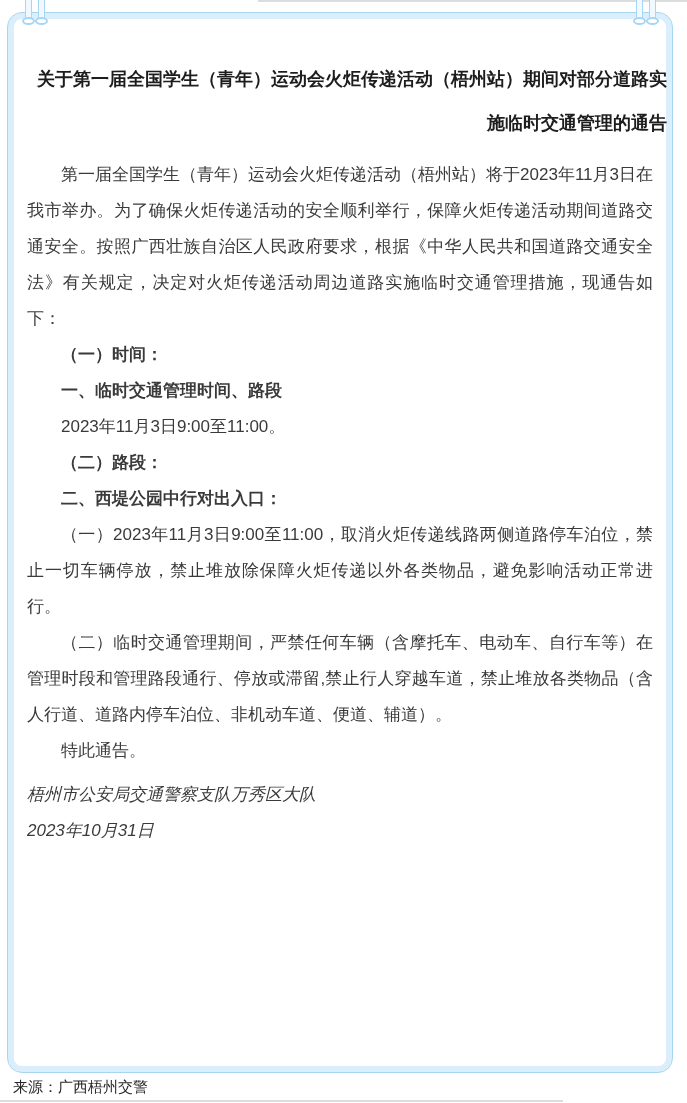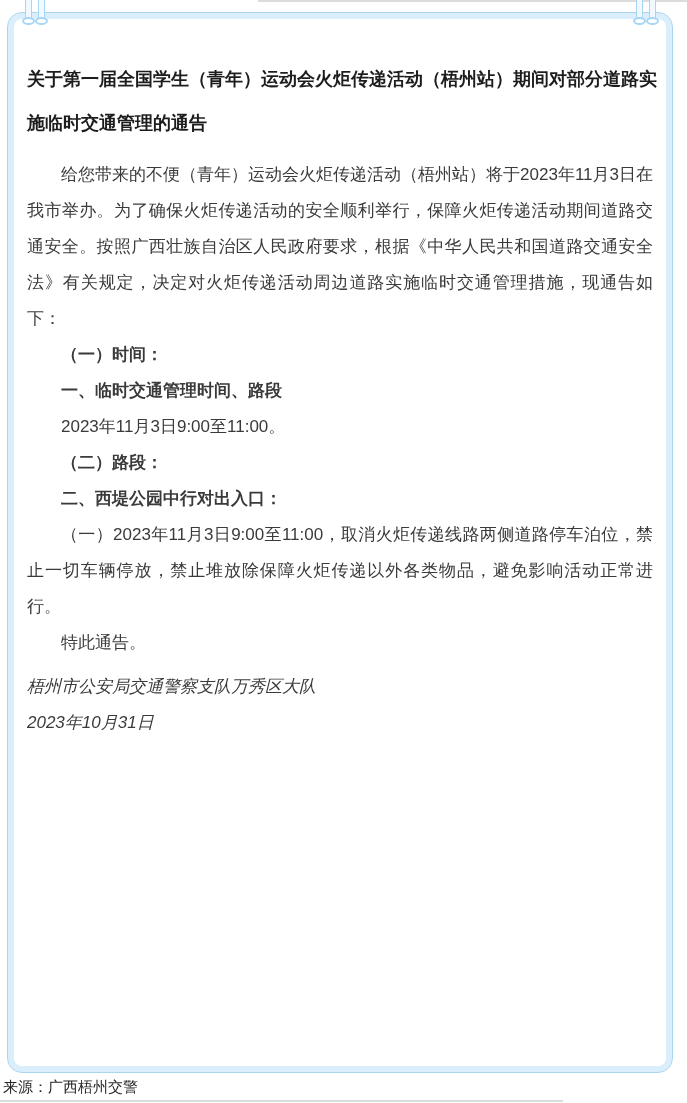--- a/index.html
+++ b/index.html
@@ -42,55 +42,56 @@
     background: #ffffff; box-sizing: border-box;
   }
   .pin-l1 { left: 21px; } .pin-l2 { left: 34px; }
   .pin-r1 { left: 632px; } .pin-r2 { left: 645px; }
 
   
   .title {
     margin: 38px auto 12px; width: 640px;
     font-size: 18px; line-height: 44px;
     font-weight: bold; color: #1d1d1d;
-    text-align: left;
+    text-align: right;
   }
   .content p {
     margin: 0;
     font-size: 17px; line-height: 36px;
     color: #3a3a3a;
     text-align: justify;
   }
   .indent { text-indent: 2em; }
   .bold { font-weight: bold; color: #1f1f1f; }
   .red { color: #f35e4f; }
   .sign { text-align: right; font-style: italic; }
   .sign-name { margin-top: 8px !important; padding-right: 16px; }
   .sign-date { padding-right: 27px; }
 
   .source {
-    position: absolute; left: 3px; top: 1077px;
+    position: absolute; left: 13px; top: 1077px;
     font-size: 15px; line-height: 20px; color: #262626;
   }
 </style>
 </head>
 <body>
 
 <div class="top-rule"></div>
 
 <div class="card">
   <div class="content">
     <h1 class="title">关于第一届全国学生（青年）运动会火炬传递活动（梧州站）期间对部分道路实施临时交通管理的通告</h1>
-    <p class="indent">给您带来的不便（青年）运动会火炬传递活动（梧州站）将于2023年11月3日在我市举办。为了确保火炬传递活动的安全顺利举行，保障火炬传递活动期间道路交通安全。按照广西壮族自治区人民政府要求，根据《中华人民共和国道路交通安全法》有关规定，决定对火炬传递活动周边道路实施临时交通管理措施，现通告如下：</p>
+    <p class="indent">第一届全国学生（青年）运动会火炬传递活动（梧州站）将于2023年11月3日在我市举办。为了确保火炬传递活动的安全顺利举行，保障火炬传递活动期间道路交通安全。按照广西壮族自治区人民政府要求，根据《中华人民共和国道路交通安全法》有关规定，决定对火炬传递活动周边道路实施临时交通管理措施，现通告如下：</p>
     <p class="indent bold">（一）时间：</p>
     <p class="indent bold">一、临时交通管理时间、路段</p>
     <p class="indent red">2023年11月3日9:00至11:00。</p>
     <p class="indent bold">（二）路段：</p>
     <p class="indent bold">二、西堤公园中行对出入口：</p>
     <p class="indent">（一）2023年11月3日9:00至11:00，取消火炬传递线路两侧道路停车泊位，禁止一切车辆停放，禁止堆放除保障火炬传递以外各类物品，避免影响活动正常进行。</p>
+    <p class="indent">（二）临时交通管理期间，严禁任何车辆（含摩托车、电动车、自行车等）在管理时段和管理路段通行、停放或滞留,禁止行人穿越车道，禁止堆放各类物品（含人行道、道路内停车泊位、非机动车道、便道、辅道）。</p>
     <p class="indent">特此通告。</p>
     <p class="sign sign-name">梧州市公安局交通警察支队万秀区大队</p>
     <p class="sign sign-date">2023年10月31日</p>
   </div>
 </div>
 
 <div class="pin pin-l1">
     <div class="bar"></div>
     <div class="ring"></div>
   </div>

